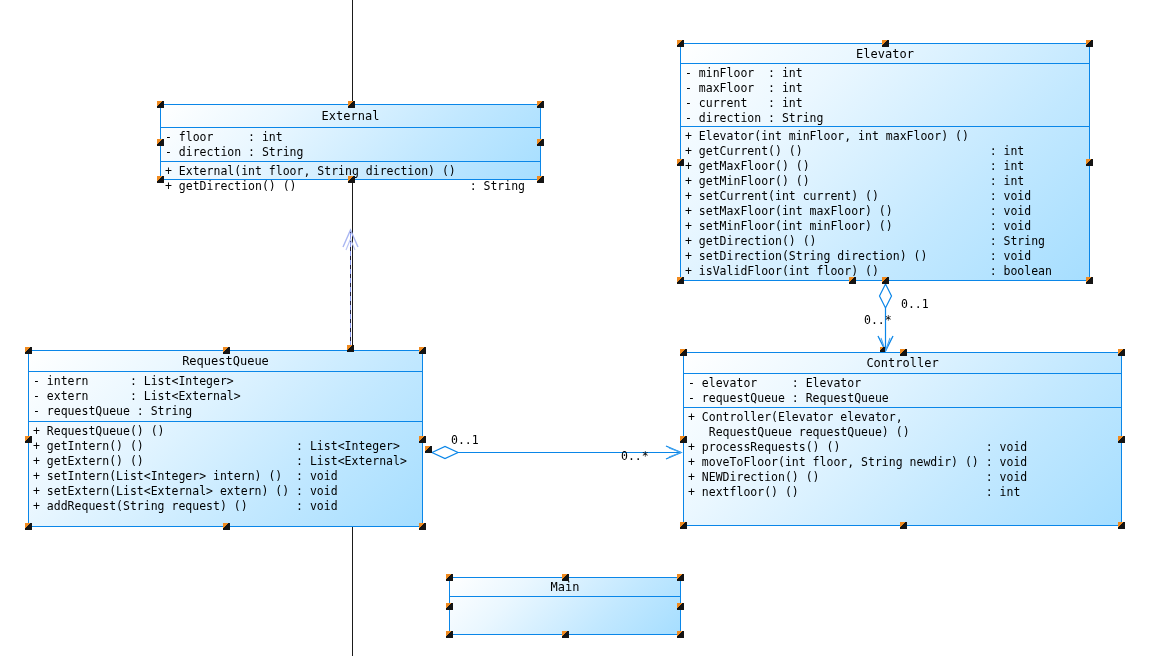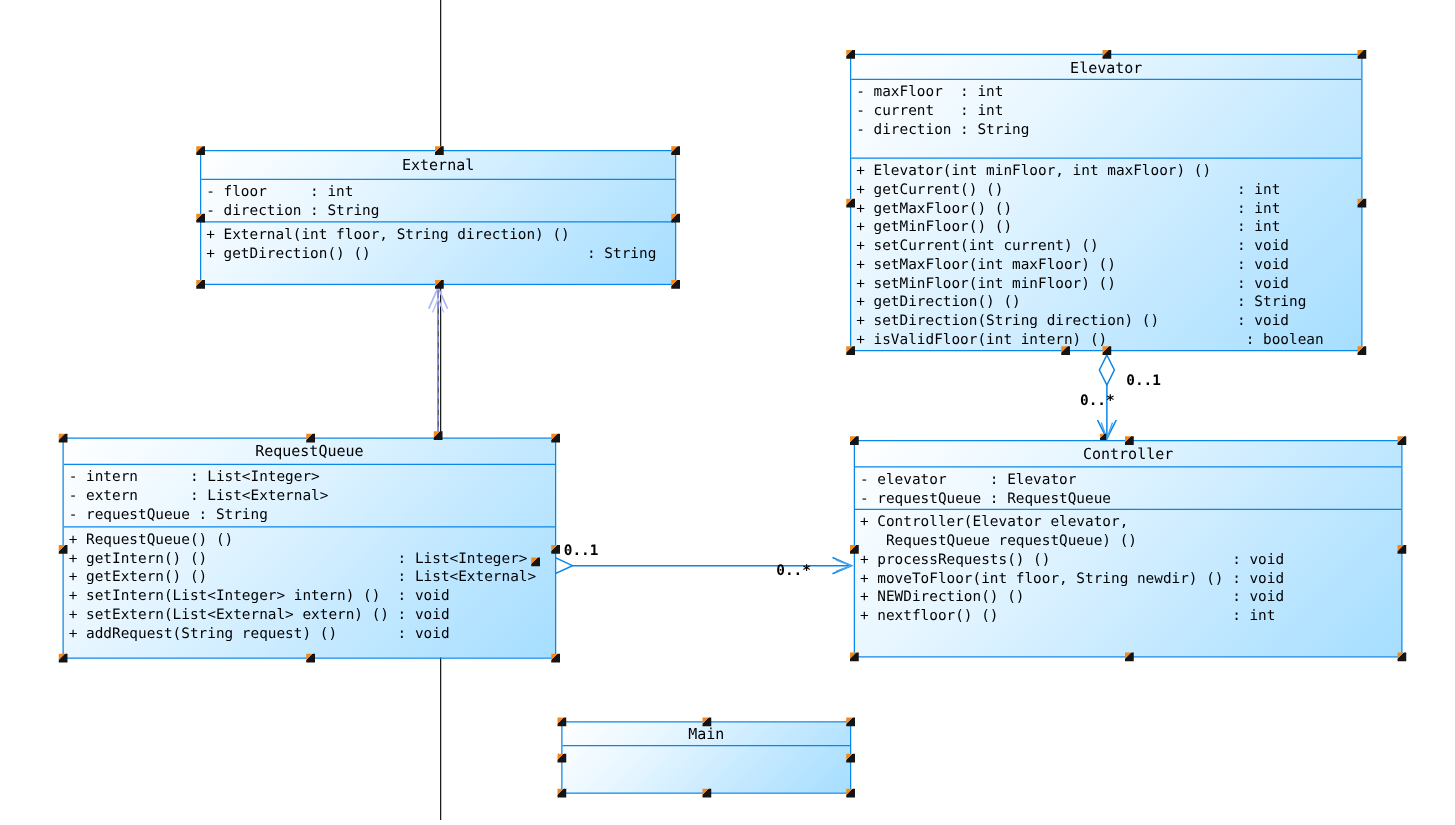--- a/index.html
+++ b/index.html
@@ -21,21 +21,21 @@
   .cmp.grow { flex:1 1 auto; }
   .row { font-size:11.5px; line-height:15px; white-space:pre; }
   .hdl {
     position:absolute; width:7px; height:7px; z-index:6; display:block;
     background:linear-gradient(135deg,#f08a1e 0%,#f08a1e 36%,#141414 38%,#141414 100%);
   }
   .hdl.mini { width:5px; height:5px; }
   .h-tl{left:-4px;top:-4px} .h-tm{left:calc(50% - 3px);top:-4px} .h-tr{right:-4px;top:-4px}
   .h-ml{left:-4px;top:calc(50% - 3px)} .h-mr{right:-4px;top:calc(50% - 3px)}
   .h-bl{left:-4px;bottom:-4px} .h-bm{left:calc(50% - 3px);bottom:-4px} .h-br{right:-4px;bottom:-4px}
-  .mult { position:absolute; z-index:4; font-size:11.5px; line-height:14px; white-space:pre;font-weight:bold; }
+  .mult { position:absolute; z-index:4; font-size:11.5px; line-height:14px; white-space:pre; }
 </style>
 </head>
 <body>
 
 <div class="canvas">
 
   <div class="page-line"></div>
 
   <svg class="wires" width="1164" height="660">
 
@@ -59,21 +59,21 @@
       <polyline points="666,446 681,452.5 666,459" fill="none" stroke="#0a86e8" stroke-width="1.3"></polyline>
       <polyline points="669,448 681,452.5 669,457" fill="none" stroke="#4aa6ee" stroke-width="1.1"></polyline>
     </g>
   </svg>
 
   <div class="mult" style="left:901px;top:297px">0..1</div>
   <div class="mult" style="left:864px;top:313px">0..*</div>
   <div class="mult" style="left:451px;top:433px">0..1</div>
   <div class="mult" style="left:621px;top:449px">0..*</div>
 
-  <div class="uml-class" style="left:160px;top:120px;width:381px;height:108px">
+  <div class="uml-class" style="left:160px;top:104px;width:381px;height:76px">
     <div class="uml-title" style="height:22px">External</div>
     <div class="cmp" style="height:34px">
       <div class="row">- floor     : int</div>
       <div class="row">- direction : String</div>
     </div>
     <div class="cmp grow">
       <div class="row">+ External(int floor, String direction) ()</div>
       <div class="row">+ getDirection() ()                         : String</div>
     </div>
   <i class="hdl h-tl"></i>
@@ -82,47 +82,48 @@
       <i class="hdl h-ml"></i>
       <i class="hdl h-mr"></i>
       <i class="hdl h-bl"></i>
       <i class="hdl h-bm"></i>
       <i class="hdl h-br"></i>
     </div>
 
   <div class="uml-class" style="left:680px;top:43px;width:410px;height:238px">
     <div class="uml-title" style="height:19px">Elevator</div>
     <div class="cmp" style="height:63px">
+      <div class="row">- minFloor  : int</div>
       <div class="row">- maxFloor  : int</div>
       <div class="row">- current   : int</div>
       <div class="row">- direction : String</div>
     </div>
     <div class="cmp grow">
       <div class="row">+ Elevator(int minFloor, int maxFloor) ()</div>
       <div class="row">+ getCurrent() ()                           : int</div>
       <div class="row">+ getMaxFloor() ()                          : int</div>
       <div class="row">+ getMinFloor() ()                          : int</div>
       <div class="row">+ setCurrent(int current) ()                : void</div>
       <div class="row">+ setMaxFloor(int maxFloor) ()              : void</div>
       <div class="row">+ setMinFloor(int minFloor) ()              : void</div>
       <div class="row">+ getDirection() ()                         : String</div>
       <div class="row">+ setDirection(String direction) ()         : void</div>
-      <div class="row">+ isValidFloor(int intern) ()                : boolean</div>
+      <div class="row">+ isValidFloor(int floor) ()                : boolean</div>
     </div>
   <i class="hdl h-tl"></i>
       <i class="hdl h-tm"></i>
       <i class="hdl h-tr"></i>
       <i class="hdl h-ml"></i>
       <i class="hdl h-mr"></i>
       <i class="hdl h-bl"></i>
       <i class="hdl h-bm"></i>
       <i class="hdl h-br"></i>
     </div>
 
-  <div class="uml-class" style="left:50px;top:350px;width:395px;height:177px">
+  <div class="uml-class" style="left:28px;top:350px;width:395px;height:177px">
     <div class="uml-title" style="height:20px">RequestQueue</div>
     <div class="cmp" style="height:50px">
       <div class="row">- intern      : List&lt;Integer&gt;</div>
       <div class="row">- extern      : List&lt;External&gt;</div>
       <div class="row">- requestQueue : String</div>
     </div>
     <div class="cmp grow">
       <div class="row">+ RequestQueue() ()</div>
       <div class="row">+ getIntern() ()                      : List&lt;Integer&gt;</div>
       <div class="row">+ getExtern() ()                      : List&lt;External&gt;</div>

